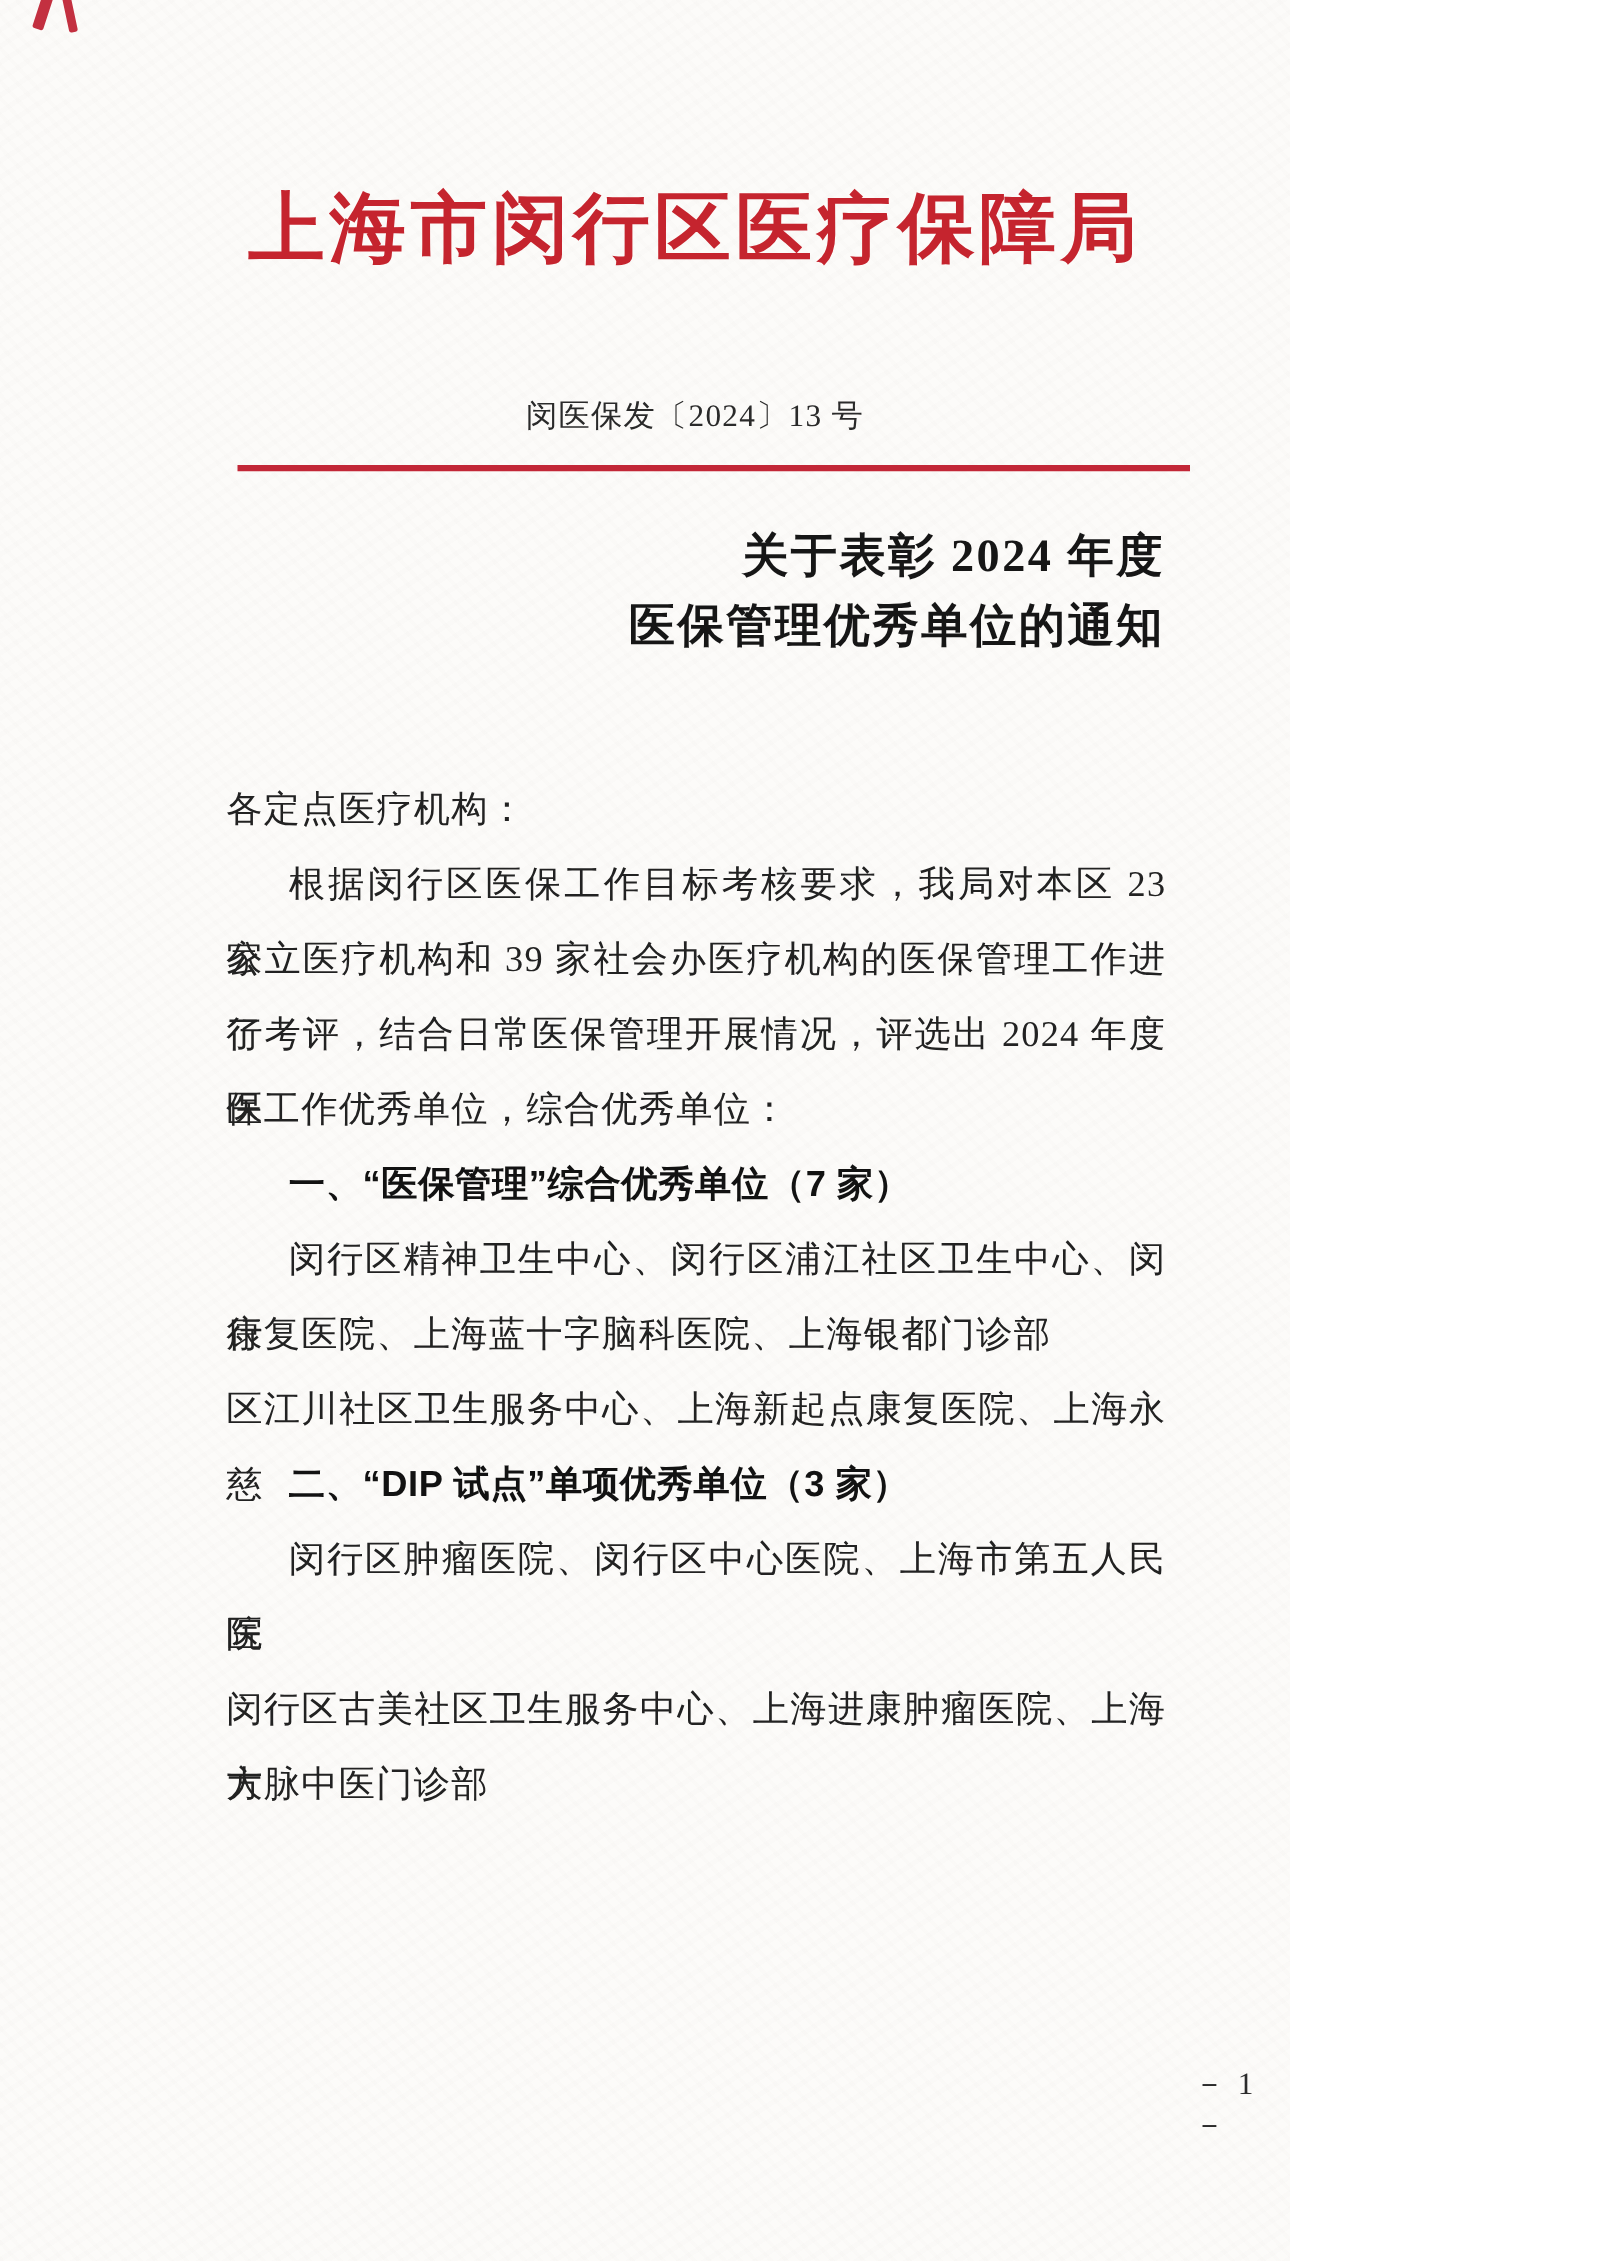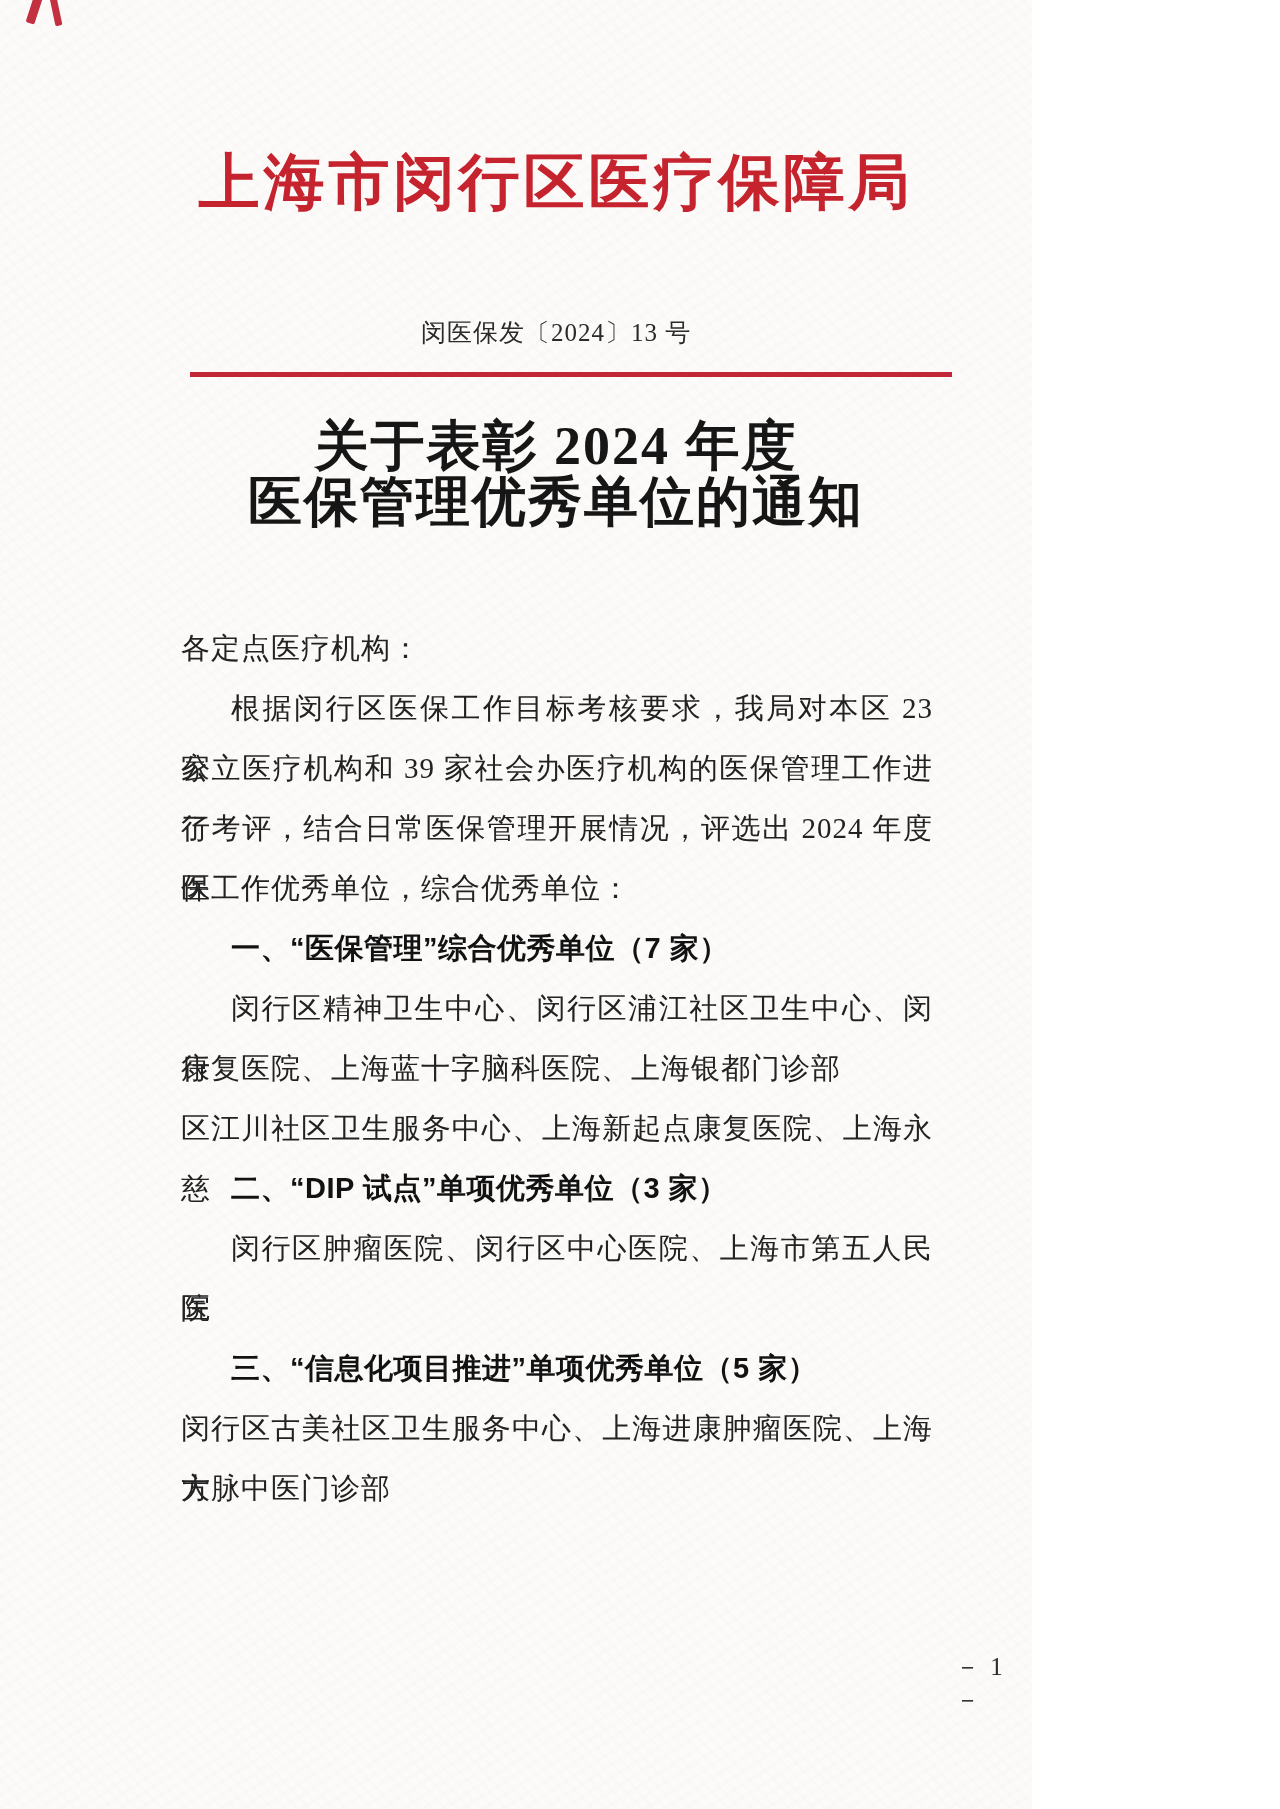--- a/index.html
+++ b/index.html
@@ -56,22 +56,22 @@
     top: 372px;
     width: 762px;
     height: 5px;
     background: #c22737;
   }
   .doc-title {
     position: absolute;
     left: 180px;
     top: 418px;
     width: 752px;
-    text-align: center;
-    font-size: 54px;
+    text-align: right;
+    font-size: 37px;
     line-height: 56px;
     font-weight: bold;
     letter-spacing: 2px;
     color: #161616;
   }
   .body-block {
     position: absolute;
     left: 181px;
     top: 618px;
     width: 752px;
@@ -132,20 +132,19 @@
 
     <div class="line indent heading">一、“医保管理”综合优秀单位（7 家）</div>
     <div class="line indent full">闵行区精神卫生中心、闵行区浦江社区卫生中心、闵行</div>
     <div class="line">康复医院、上海蓝十字脑科医院、上海银都门诊部</div>
     <div class="line full">区江川社区卫生服务中心、上海新起点康复医院、上海永慈</div>
 
     <div class="line indent heading">二、“DIP 试点”单项优秀单位（3 家）</div>
     <div class="line indent full">闵行区肿瘤医院、闵行区中心医院、上海市第五人民医</div>
     <div class="line">院</div>
 
-    <div class="line indent heading">三、“信息化项目推进”单项优秀单位（5 家）</div>
     <div class="line full">闵行区古美社区卫生服务中心、上海进康肿瘤医院、上海大</div>
     <div class="line">方脉中医门诊部</div>
   </div>
 
   <div class="page-number">－ 1 －</div>
 
 </div>
 
 </body></html>

